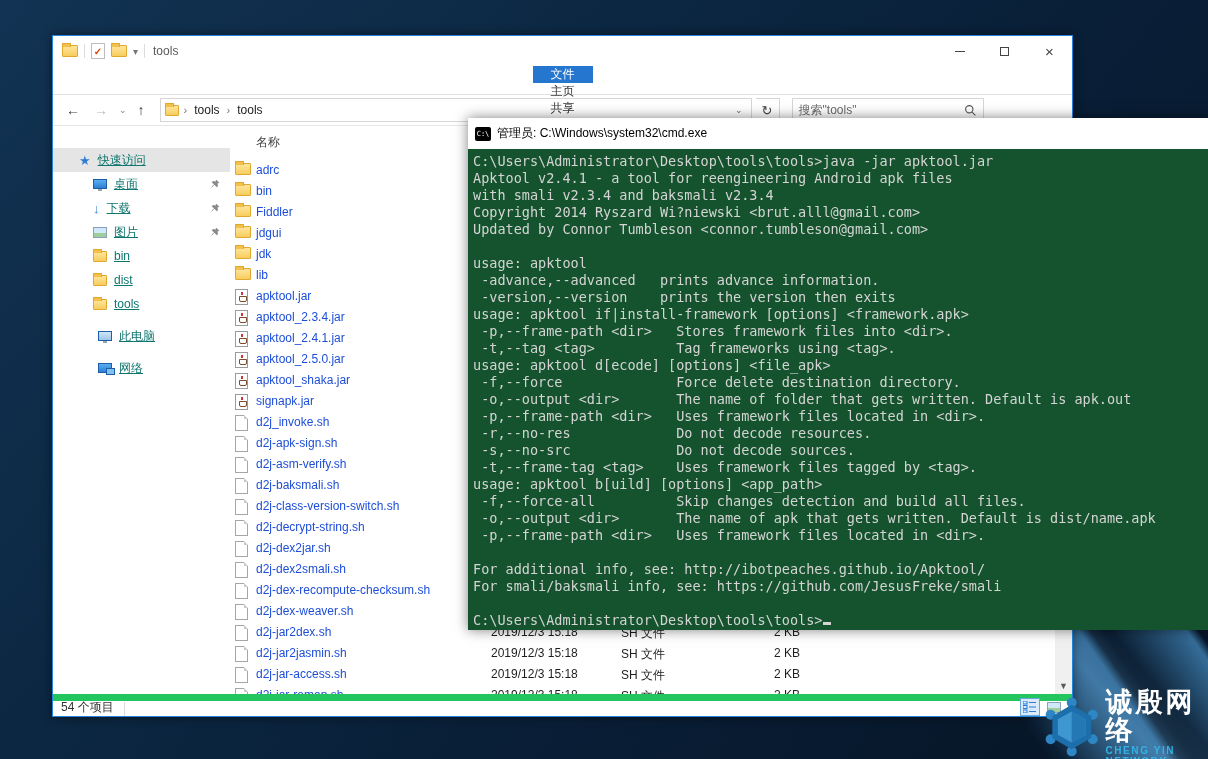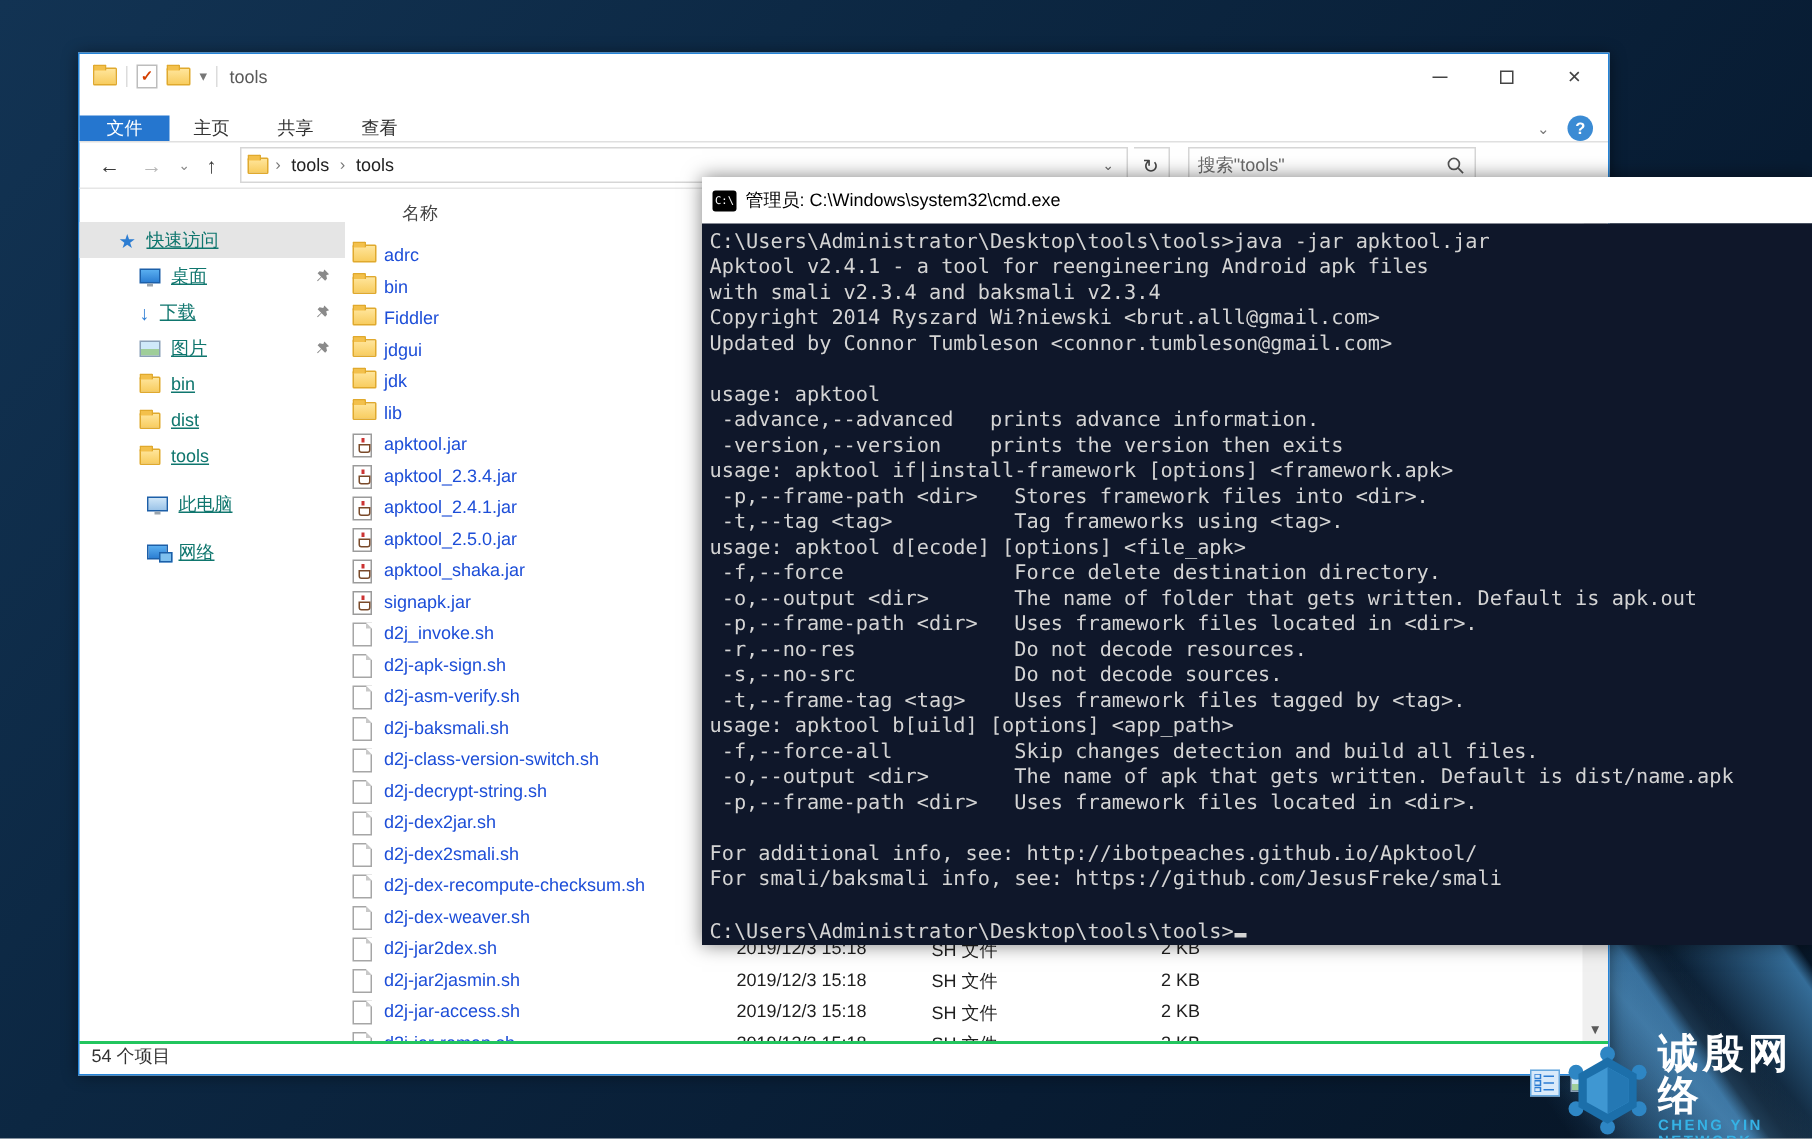--- a/index.html
+++ b/index.html
@@ -29,21 +29,21 @@
   .titlebar { height:30px; display:flex; align-items:center; }
   .qat { display:flex; align-items:center; gap:6px; padding-left:9px; }
   .qat-sep { width:1px; height:14px; background:#dcdcdc; }
   .title-text { margin-left:8px; color:#5a5a5a; }
   .win-buttons { margin-left:auto; display:flex; height:100%; }
   .win-btn { width:45px; height:100%; display:flex; align-items:center; justify-content:center; color:#444; font-size:13px; }
   .max-glyph { width:9px; height:9px; border:1px solid #444; display:inline-block; }
   .min-glyph { width:10px; height:1px; background:#444; display:inline-block; }
   .close-glyph { font-size:15px; line-height:1; }
 
-  .ribbon { height:29px; display:flex; align-items:flex-end; border-bottom:1px solid #e0e0e0; }
+  .ribbon { height:29px; display:flex; align-items:center; border-bottom:1px solid #e0e0e0;flex-direction:column; }
   .rtab { padding:0 16px; display:flex; align-items:center; color:#333; }
   .rtab.file { background:#2576cf; color:#fff; margin-left:0; padding:0 18px; }
   .ribbon-right { margin-left:auto; display:flex; align-items:center; gap:12px; padding-right:10px; }
   .chev { color:#777; font-size:10px; }
   .help-circle { width:17px; height:17px; border-radius:50%; background:#3b8bd4; color:#fff;
     display:flex; align-items:center; justify-content:center; font-size:11px; font-weight:bold; }
 
   .navbar { height:31px; display:flex; align-items:center; border-bottom:1px solid #e6e6e6; padding:0 10px 0 8px; gap:4px; }
   .nav-arrow { font-size:14px; color:#3a3a3a; padding:0 5px; }
   .nav-arrow.disabled { color:#b8b8b8; }
@@ -62,36 +62,36 @@
   .sidebar { width:177px; padding-top:22px; flex:none; }
   .side-item { height:24px; display:flex; align-items:center; gap:7px; padding-left:26px; position:relative; }
   .side-item.lvl1 { padding-left:40px; }
   .side-item.selected { background:#e5e5e5; }
   .side-item.gap { margin-top:8px;margin-left:19px; }
   .side-label { color:#0f766e;text-decoration:underline; }
   .pin { position:absolute; right:10px; top:7px; }
 
   
   .filearea { flex:1; position:relative; overflow:hidden; }
-  .col-header { position:absolute; top:8px; left:16px; color:#444; padding-left:22px; }
+  .col-header { position:absolute; top:8px; left:4px; color:#444; padding-left:22px; }
   .rows { position:absolute; top:34px; left:0; right:17px; }
   .frow { height:21px; position:relative; }
   .frow .ic { position:absolute; left:5px; top:3px; }
   .fname { position:absolute; left:26px; top:3px; color:#1d4ed8; white-space:nowrap; }
   .fdate { position:absolute; left:261px; top:3px; color:#1e1e1e; white-space:nowrap; }
   .ftype { position:absolute; left:391px; top:3px; color:#1e1e1e; white-space:nowrap; }
   .fsize { position:absolute; left:475px; top:3px; width:95px; text-align:right; color:#1e1e1e; }
 
   
   .vscroll { position:absolute; right:0; top:0; bottom:0; width:17px; background:#f0f0f0; }
   .vscroll .s-arrow { position:absolute; left:0; width:17px; height:17px; color:#5a5a5a; font-size:9px; display:flex; align-items:center; justify-content:center; }
   .s-up { top:0; } .s-down { bottom:0; }
   .s-thumb { position:absolute; left:1px; width:15px; top:17px; height:120px; background:#cdcdcd; }
 
-  .statusbar { height:22px; border-top:2px solid #22c55e; display:flex; align-items:flex-start; padding:0 8px;flex-direction:column; }
+  .statusbar { height:22px; border-top:7px solid #22c55e; display:flex; align-items:flex-end; padding:0 8px; }
   .status-count { color:#333; }
   .status-div { width:1px; height:14px; background:#dcdcdc; margin-left:10px; }
   .view-toggles { margin-left:auto; display:flex; gap:4px; }
   .vbtn { width:20px; height:18px; display:flex; align-items:center; justify-content:center; }
   .vbtn.active { background:#d9eafa; border:1px solid #66a7dd; }
 
   
   .i-folder { width:16px; height:12px; position:relative; background:linear-gradient(180deg,#ffe59b 0%,#f8cd60 100%); border:1px solid #e0a92d; border-radius:1px; display:inline-block; }
   .i-folder::before { content:""; position:absolute; top:-3px; left:-1px; width:7px; height:3px; background:#f3c04b; border:1px solid #e0a92d; border-bottom:none; border-radius:1px 1px 0 0; }
   .i-folder.small { width:14px; height:11px; }
@@ -110,21 +110,21 @@
   .i-pic { width:14px; height:11px; border:1px solid #8aa0b8; background:linear-gradient(180deg,#cfe9fa 55%,#9fce9a 45%); position:relative; display:inline-block; }
   .i-net { width:14px; height:10px; background:linear-gradient(180deg,#59aef0,#2d7fd3); border:1px solid #1c5fa8; position:relative; display:inline-block; }
   .i-net::after { content:""; position:absolute; right:-4px; bottom:-3px; width:7px; height:5px; background:#7fc0ee; border:1px solid #1c5fa8; }
   .mag-svg, .pin-svg { display:block; }
 
   
   .cmd { position:absolute; left:468px; top:118px; width:740px; height:512px; z-index:40; box-shadow:0 0 12px rgba(0,0,0,.5); }
   .cmd-title { height:31px; background:#fff; display:flex; align-items:center; padding-left:7px; gap:6px; }
   .cmd-ico { width:16px; height:14px; background:#000; border-radius:2px; color:#fff; font-size:7px; line-height:14px; text-align:center; font-family:"DejaVu Sans Mono", monospace; }
   .cmd-title-text { color:#000; font-size:12px;text-align:center; }
-  .console { height:481px; background:#0f172a; padding:4px 0 0 5px; overflow:hidden; }
+  .console { height:481px; background:#14532d; padding:4px 0 0 5px; overflow:hidden; }
   .console pre { font-family:"DejaVu Sans Mono", monospace; font-size:13.5px; line-height:17px; color:#d4d4d4; white-space:pre; }
   .cursor { display:inline-block; width:8px; height:13px; border-bottom:3px solid #d4d4d4; }
 
   
   .logo { position:absolute; left:1044px; top:688px; z-index:50; display:flex; align-items:center; gap:6px; }
   .logo-text .cn { color:#fff; font-size:27px; font-weight:bold; letter-spacing:3px; line-height:1.05; }
   .logo-text .en { color:#35b2e5; font-size:10px; font-weight:bold; letter-spacing:1.6px; }
 </style>
 </head>
 <body>

